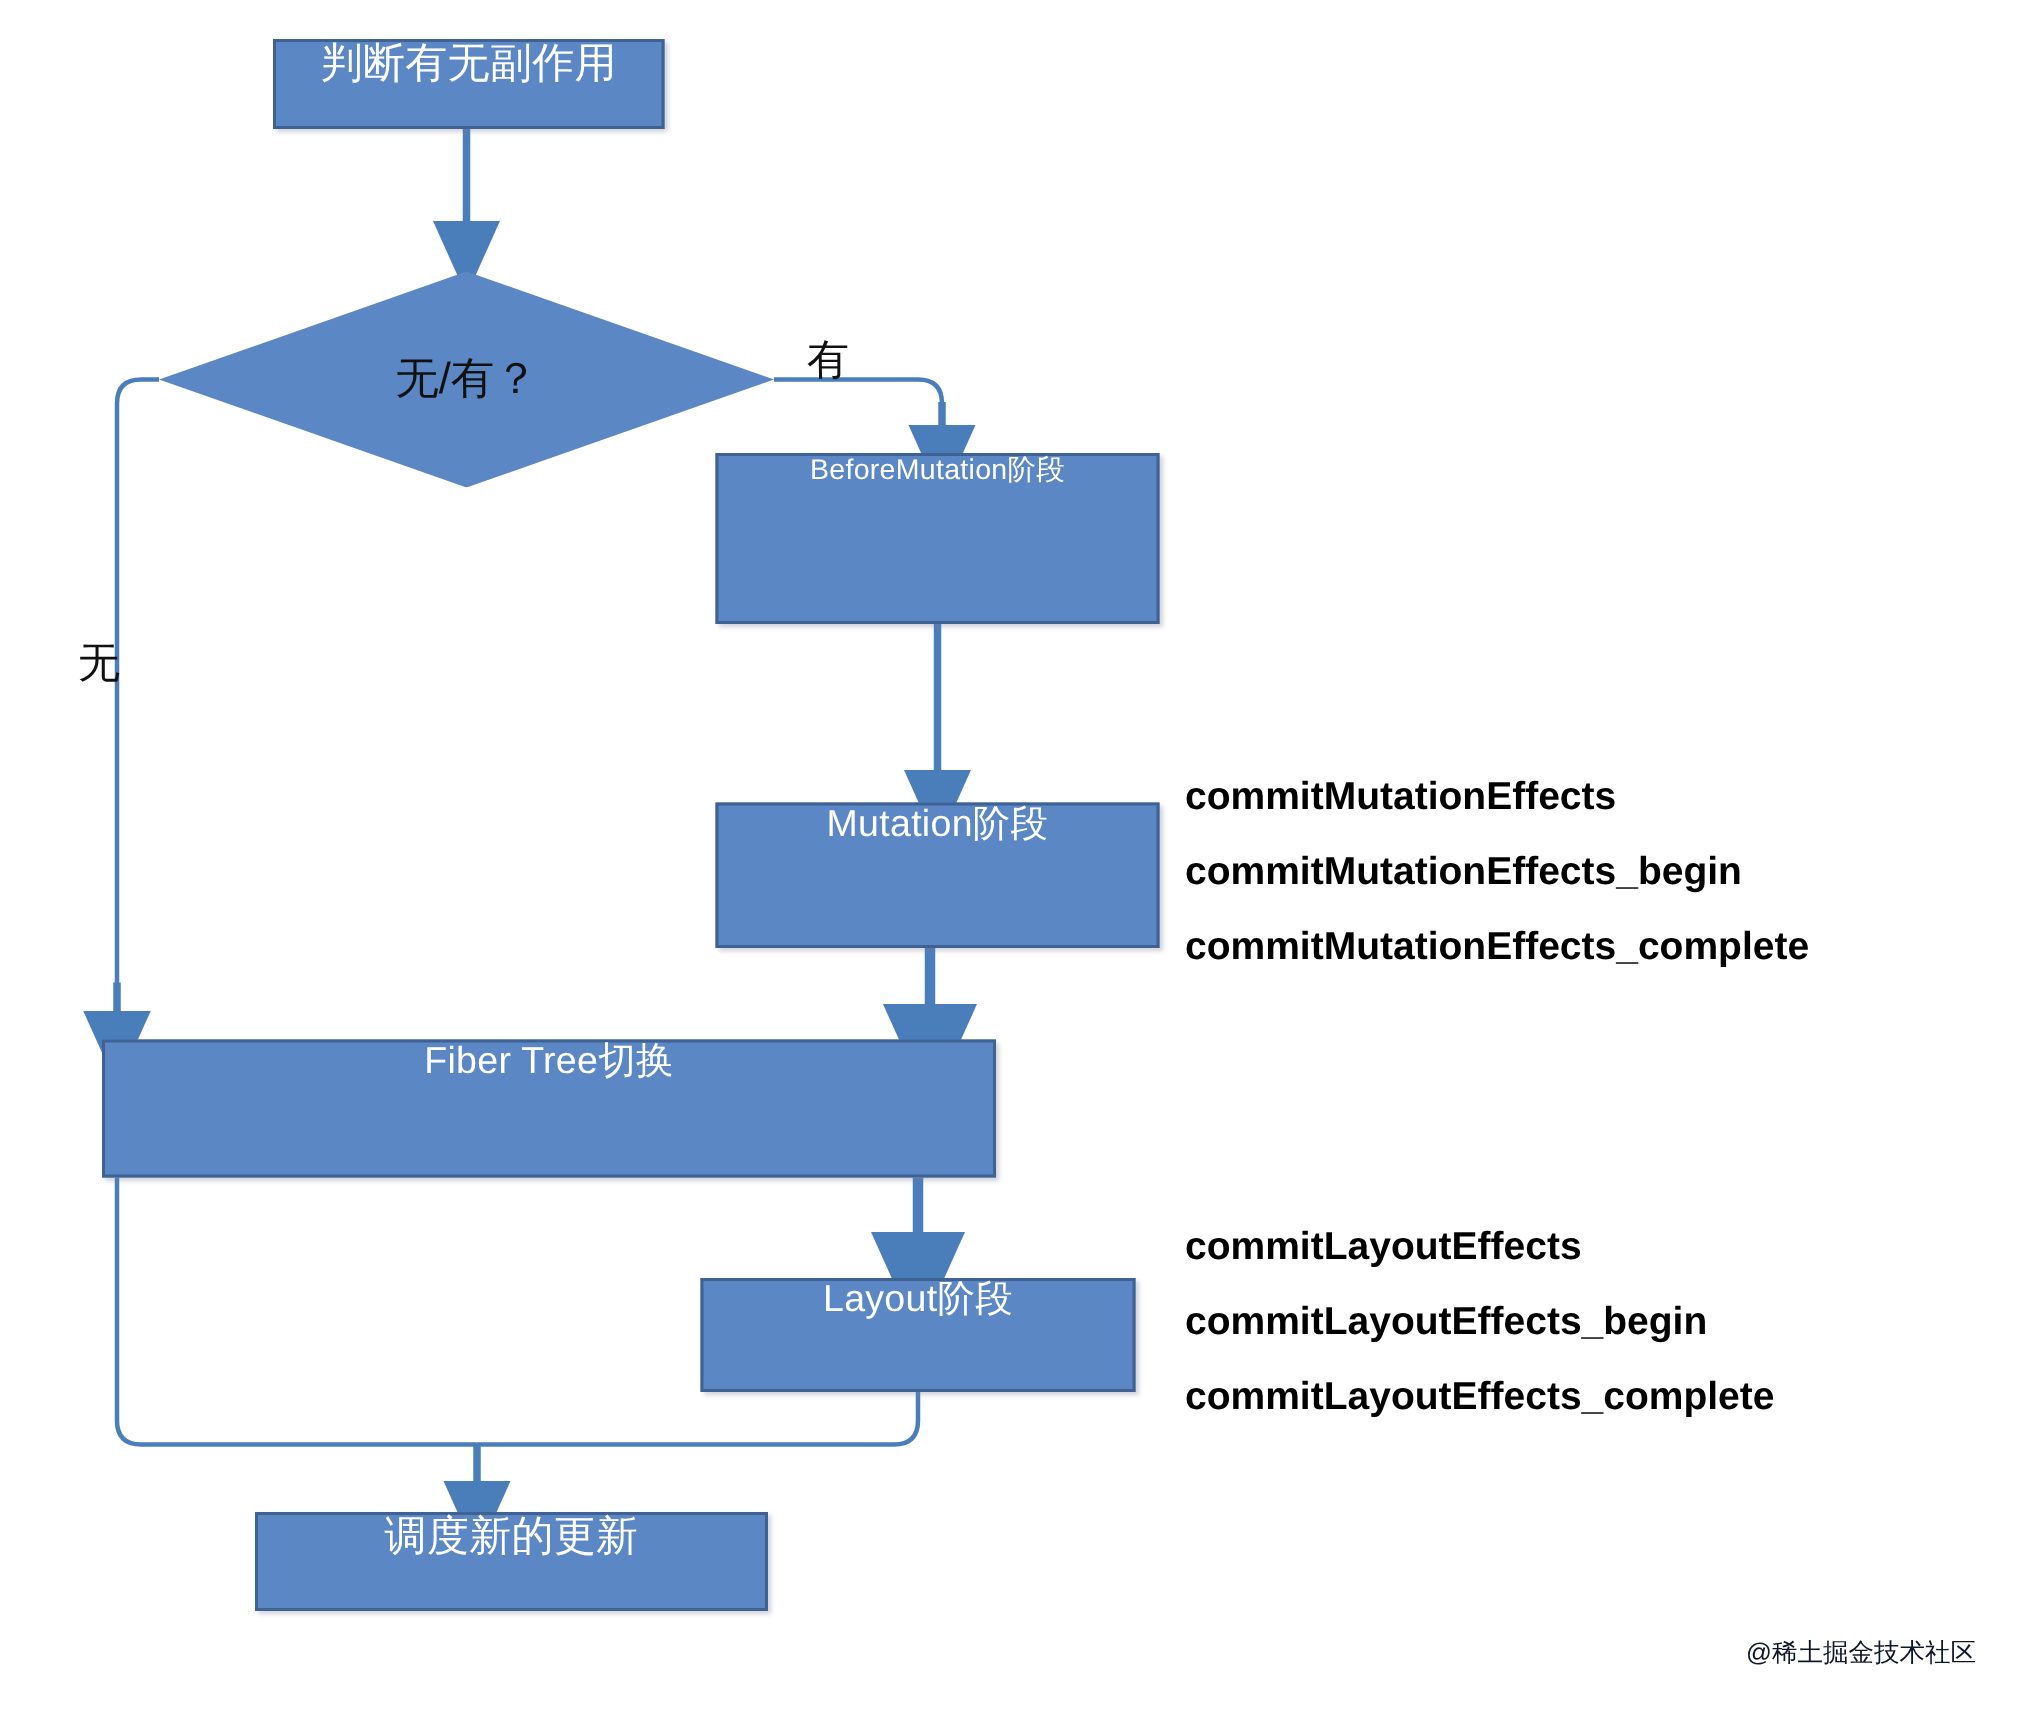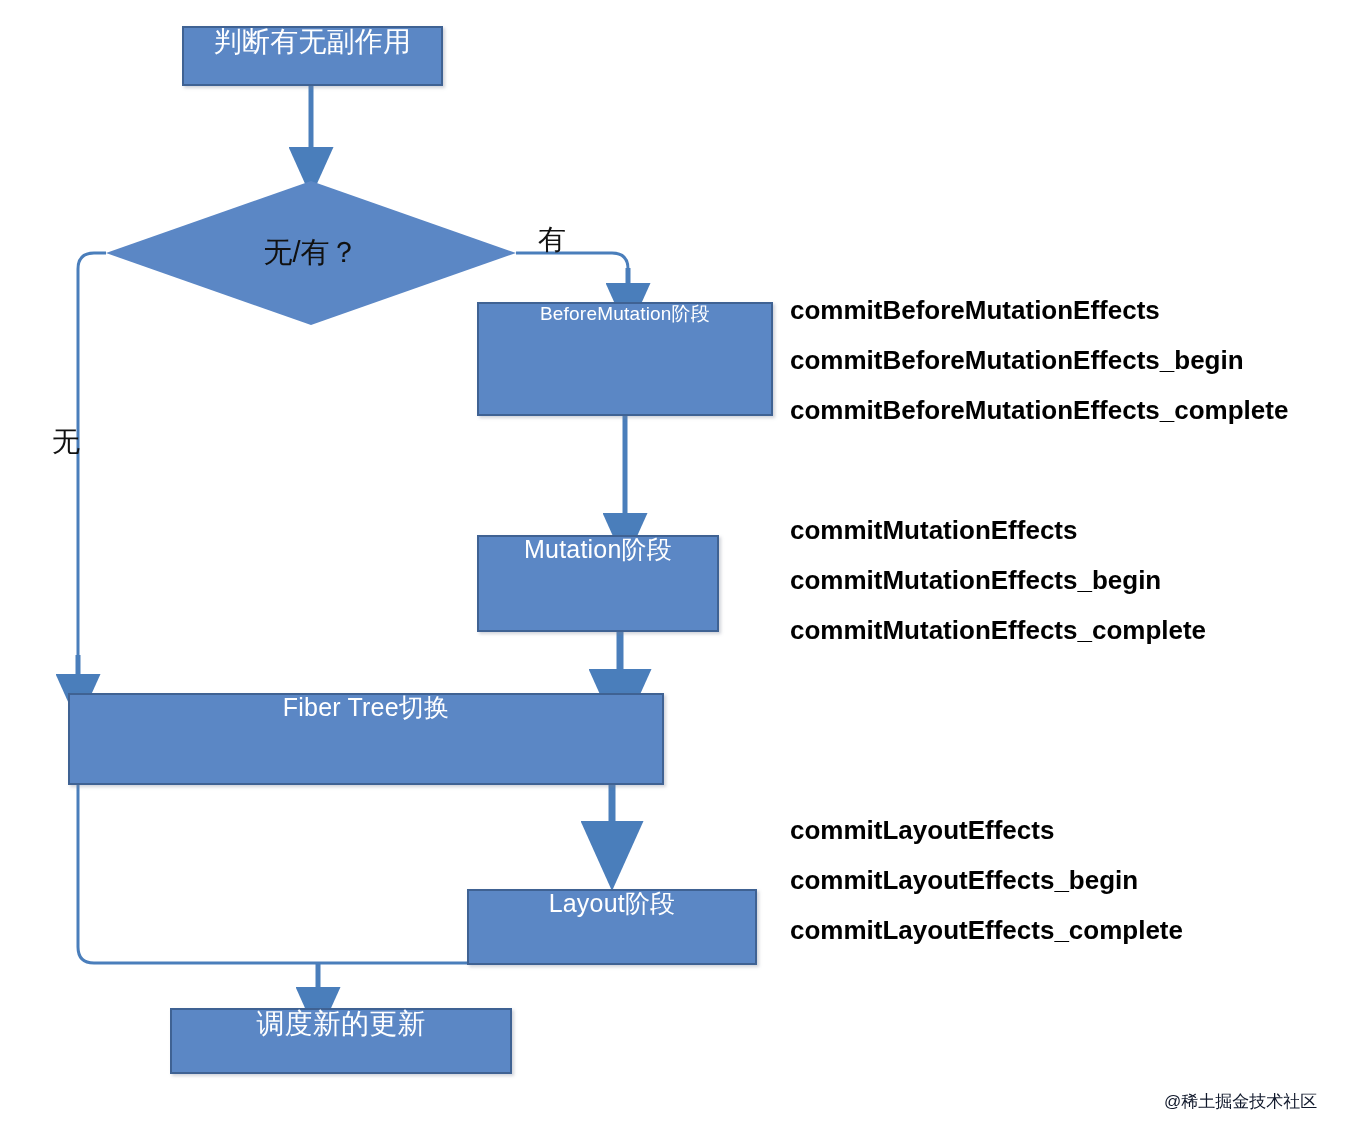--- a/index.html
+++ b/index.html
@@ -54,34 +54,34 @@
   #node-before-mutation {
     left: 477px;
     top: 302px;
     width: 296px;
     height: 114px;
     font-size: 19px;
   }
   #node-mutation {
     left: 477px;
     top: 535px;
-    width: 242px;
+    width: 296px;
     height: 97px;
     font-size: 25px;
   }
   #node-fiber-tree {
     left: 68px;
     top: 693px;
     width: 596px;
     height: 92px;
     font-size: 25px;
   }
   #node-layout {
     left: 467px;
-    top: 889px;
+    top: 852px;
     width: 290px;
     height: 76px;
     font-size: 25px;
   }
   #node-schedule {
     left: 170px;
     top: 1008px;
     width: 342px;
     height: 66px;
     font-size: 28px;
@@ -233,25 +233,20 @@
   </div>
 
   <div class="node" id="node-layout">
     <span class="node-label">Layout阶段</span>
   </div>
 
   <div class="node" id="node-schedule">
     <span class="node-label">调度新的更新</span>
   </div>
 
-  <div class="annotation-group" id="annotations-before-mutation">
-    <div class="annotation-line">commitBeforeMutationEffects</div>
-    <div class="annotation-line">commitBeforeMutationEffects_begin</div>
-    <div class="annotation-line">commitBeforeMutationEffects_complete</div>
-  </div>
 
   <div class="annotation-group" id="annotations-mutation">
     <div class="annotation-line">commitMutationEffects</div>
     <div class="annotation-line">commitMutationEffects_begin</div>
     <div class="annotation-line">commitMutationEffects_complete</div>
   </div>
 
   <div class="annotation-group" id="annotations-layout">
     <div class="annotation-line">commitLayoutEffects</div>
     <div class="annotation-line">commitLayoutEffects_begin</div>

